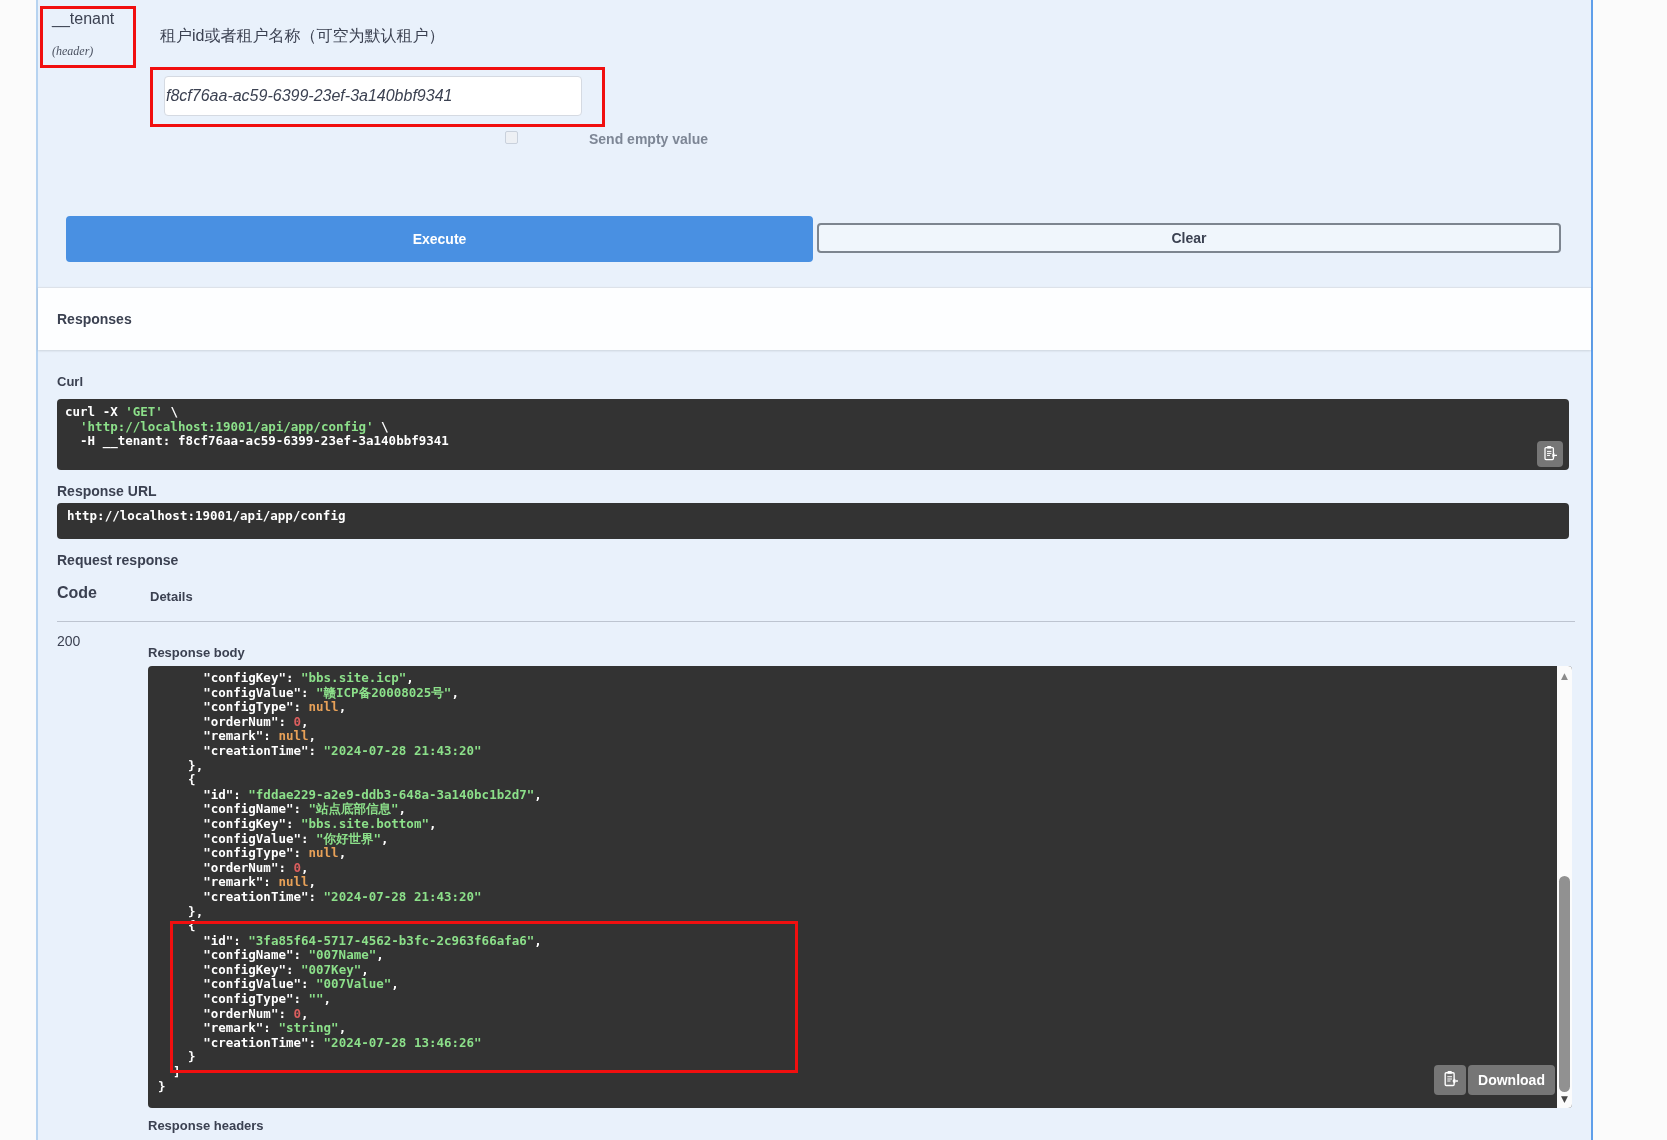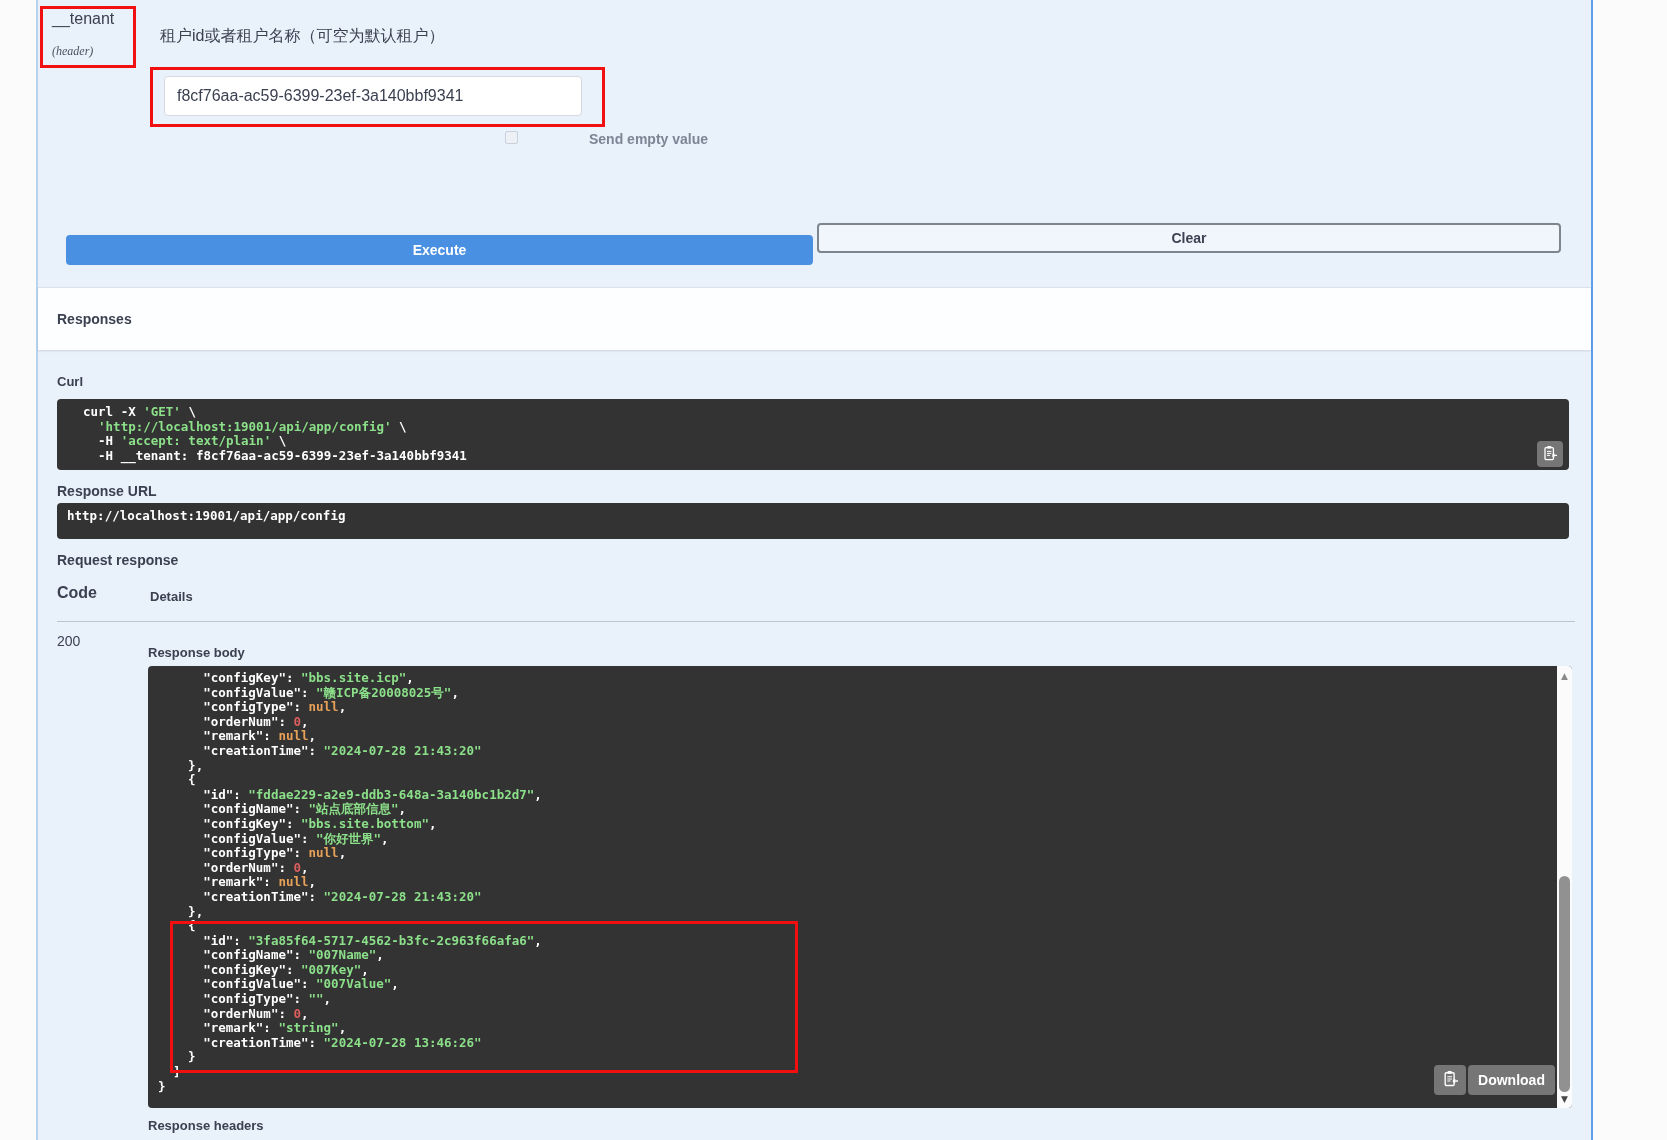--- a/index.html
+++ b/index.html
@@ -13,29 +13,29 @@
   
   .red-box { position:absolute; border:3px solid #f10f0f; z-index:30; pointer-events:none; }
 
   
   .param-name { left:14px; top:10px; font-size:16px; color:#3b4151; }
   .param-in   { left:14px; top:44px; font-size:12px; font-style:italic;
                 font-family:"Liberation Serif", serif; color:#4a5160; }
   .param-desc { left:122px; top:26px; font-size:16px; }
   .param-input { left:126px; top:76px; width:418px; height:40px; background:#fff;
                  border:1px solid #d5dae2; border-radius:4px; font-size:16px; color:#3b4151;
-                 padding:0 12px; font-family:"Liberation Sans", sans-serif; outline:none; }
+                 padding:0 1px; font-family:"Liberation Sans", sans-serif; outline:none;font-style:italic; }
   .checkbox { left:467px; top:131px; width:13px; height:13px; background:#edf0f4;
               border:1px solid #c9d1dc; border-radius:2px; }
   .send-empty { left:551px; top:131px; font-size:14px; font-weight:bold; color:#7d8695; }
 
   
   .btn { display:flex; align-items:center; justify-content:center; font-weight:bold;
          font-size:14px; border-radius:4px; cursor:pointer; }
-  .btn-execute { left:28px; top:235px; width:747px; height:30px; background:#4990e2;
+  .btn-execute { left:28px; top:216px; width:747px; height:46px; background:#4990e2;
                  color:#fff; border:2px solid #4990e2; }
   .btn-clear { left:779px; top:223px; width:744px; height:30px; background:rgba(255,255,255,.35);
                color:#3b4151; border:2px solid #7d858f; }
 
   
   .responses-band { left:0; top:287px; width:100%; height:63px; background:rgba(255,255,255,.88);
                     border-top:1px solid #dde2e9; box-shadow:0 1px 2px rgba(0,0,0,.12);
                     display:flex; align-items:center; }
   .responses-band h4 { font-size:14px; font-weight:bold; margin-left:19px; }
 
@@ -46,21 +46,21 @@
   .lbl-code   { left:19px; top:584px; font-size:16px; }
   .lbl-details{ left:112px; top:589px; font-size:13px; }
   .hr { left:19px; top:621px; width:1518px; height:1px; background:rgba(59,65,81,.25); }
   .status-code { left:19px; top:633px; font-size:14px; font-weight:normal; }
   .lbl-respbody { left:110px; top:645px; font-size:13px; }
   .lbl-respheaders { left:110px; top:1118px; font-size:13px; }
 
   
   .codeblock { background:#333333; border-radius:4px; color:#fff;
                font-family:"DejaVu Sans Mono", monospace; font-size:12.5px; font-weight:bold; }
-  .curl-pre { left:19px; top:399px; width:1512px; height:71px; padding:6px 40px 6px 26px; overflow:hidden; }
+  .curl-pre { left:19px; top:399px; width:1512px; height:71px; padding:6px 40px 6px 8px; overflow:hidden; }
   .url-pre  { left:19px; top:503px; width:1512px; height:36px; padding:6px 10px; overflow:hidden; }
   .code-line { white-space:pre; line-height:14.6px; }
   .tk-p { color:#ffffff; }
   .tk-s { color:#8ce08a; }
   .tk-n { color:#db5e5e; }
   .tk-u { color:#e8a158; }
 
   
   .body-wrap { left:110px; top:666px; width:1424px; height:442px; }
   .body-pre { width:100%; height:100%; padding:5px 20px 5px 10px; overflow:hidden; position:relative; }
@@ -102,21 +102,20 @@
 
     <div class="abs responses-band">
       <h4>Responses</h4>
     </div>
 
     <div class="lbl lbl-curl">Curl</div>
     <div class="abs codeblock curl-pre">
       <div>
           <div class="code-line"><span class="tk-p">curl -X </span><span class="tk-s">'GET'</span><span class="tk-p"> \</span></div>
           <div class="code-line"><span class="tk-p">  </span><span class="tk-s">'http://localhost:19001/api/app/config'</span><span class="tk-p"> \</span></div>
-          <div class="code-line"><span class="tk-p">  -H </span><span class="tk-s">'accept: text/plain'</span><span class="tk-p"> \</span></div>
           <div class="code-line"><span class="tk-p">  -H __tenant: f8cf76aa-ac59-6399-23ef-3a140bbf9341</span></div>
         </div>
       <div class="float-btn copy-curl">
         <span>
           <svg viewBox="0 0 16 16" width="16" height="16">
             <rect x="3" y="2.6" width="8.4" height="12" rx="1" fill="none" stroke="#fff" stroke-width="1.3"></rect>
             <rect x="5.2" y="1" width="4" height="2.6" rx="0.6" fill="#fff"></rect>
             <path d="M5 6.4h4.4 M5 8.4h4.4 M5 10.4h3" stroke="#fff" stroke-width="1" fill="none"></path>
             <path d="M15 10.4h-4.6 m0 0 1.9-1.9 m-1.9 1.9 1.9 1.9" stroke="#fff" stroke-width="1.4" fill="none"></path>
           </svg>

